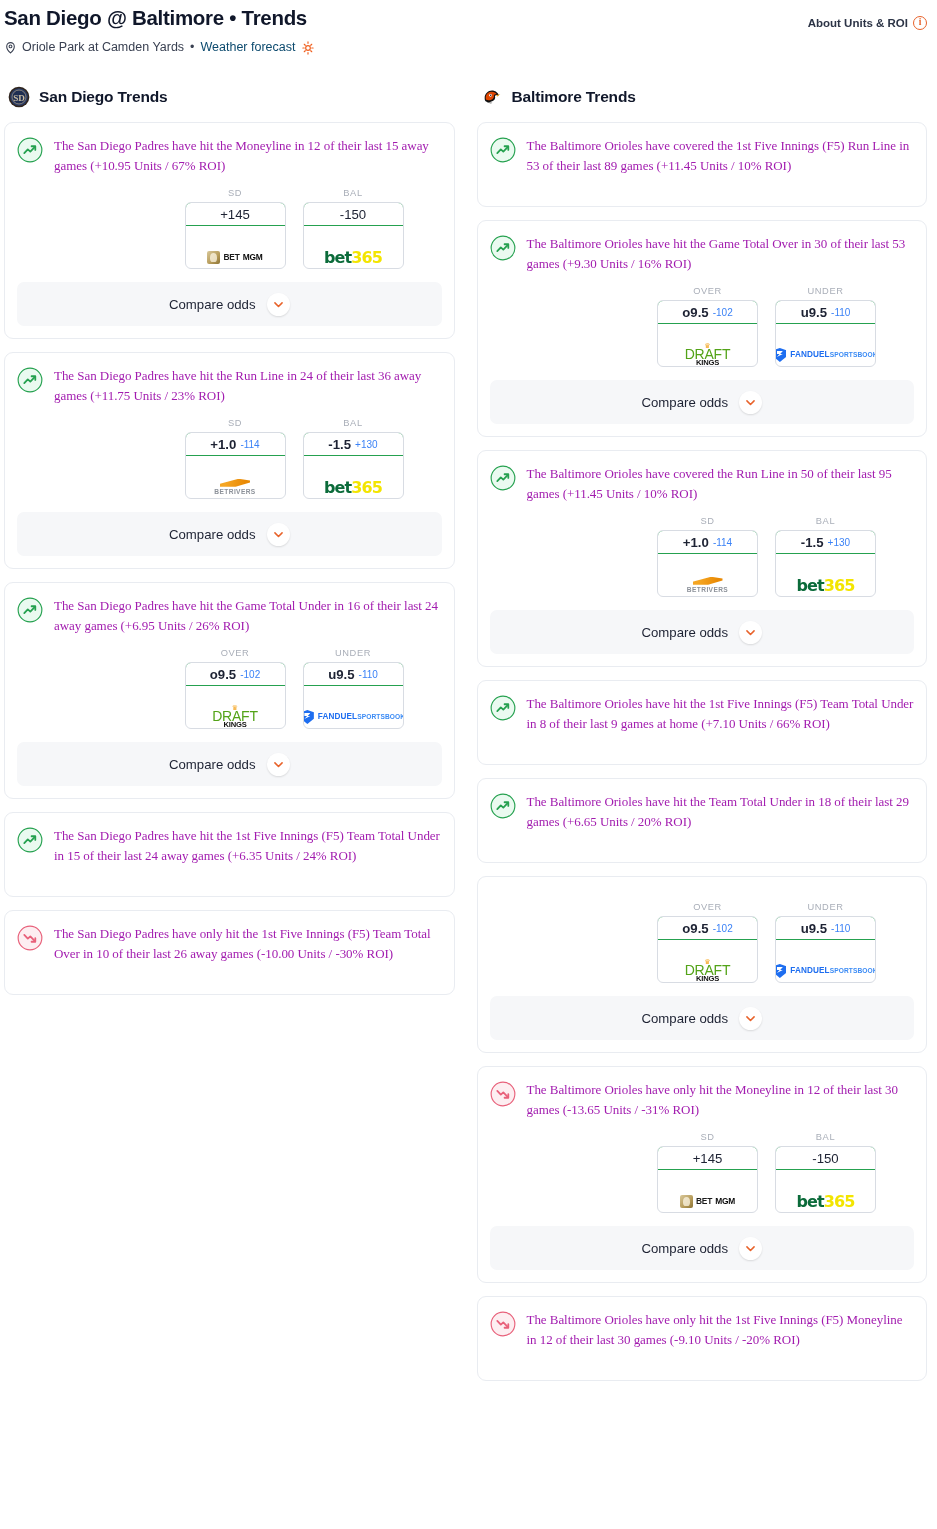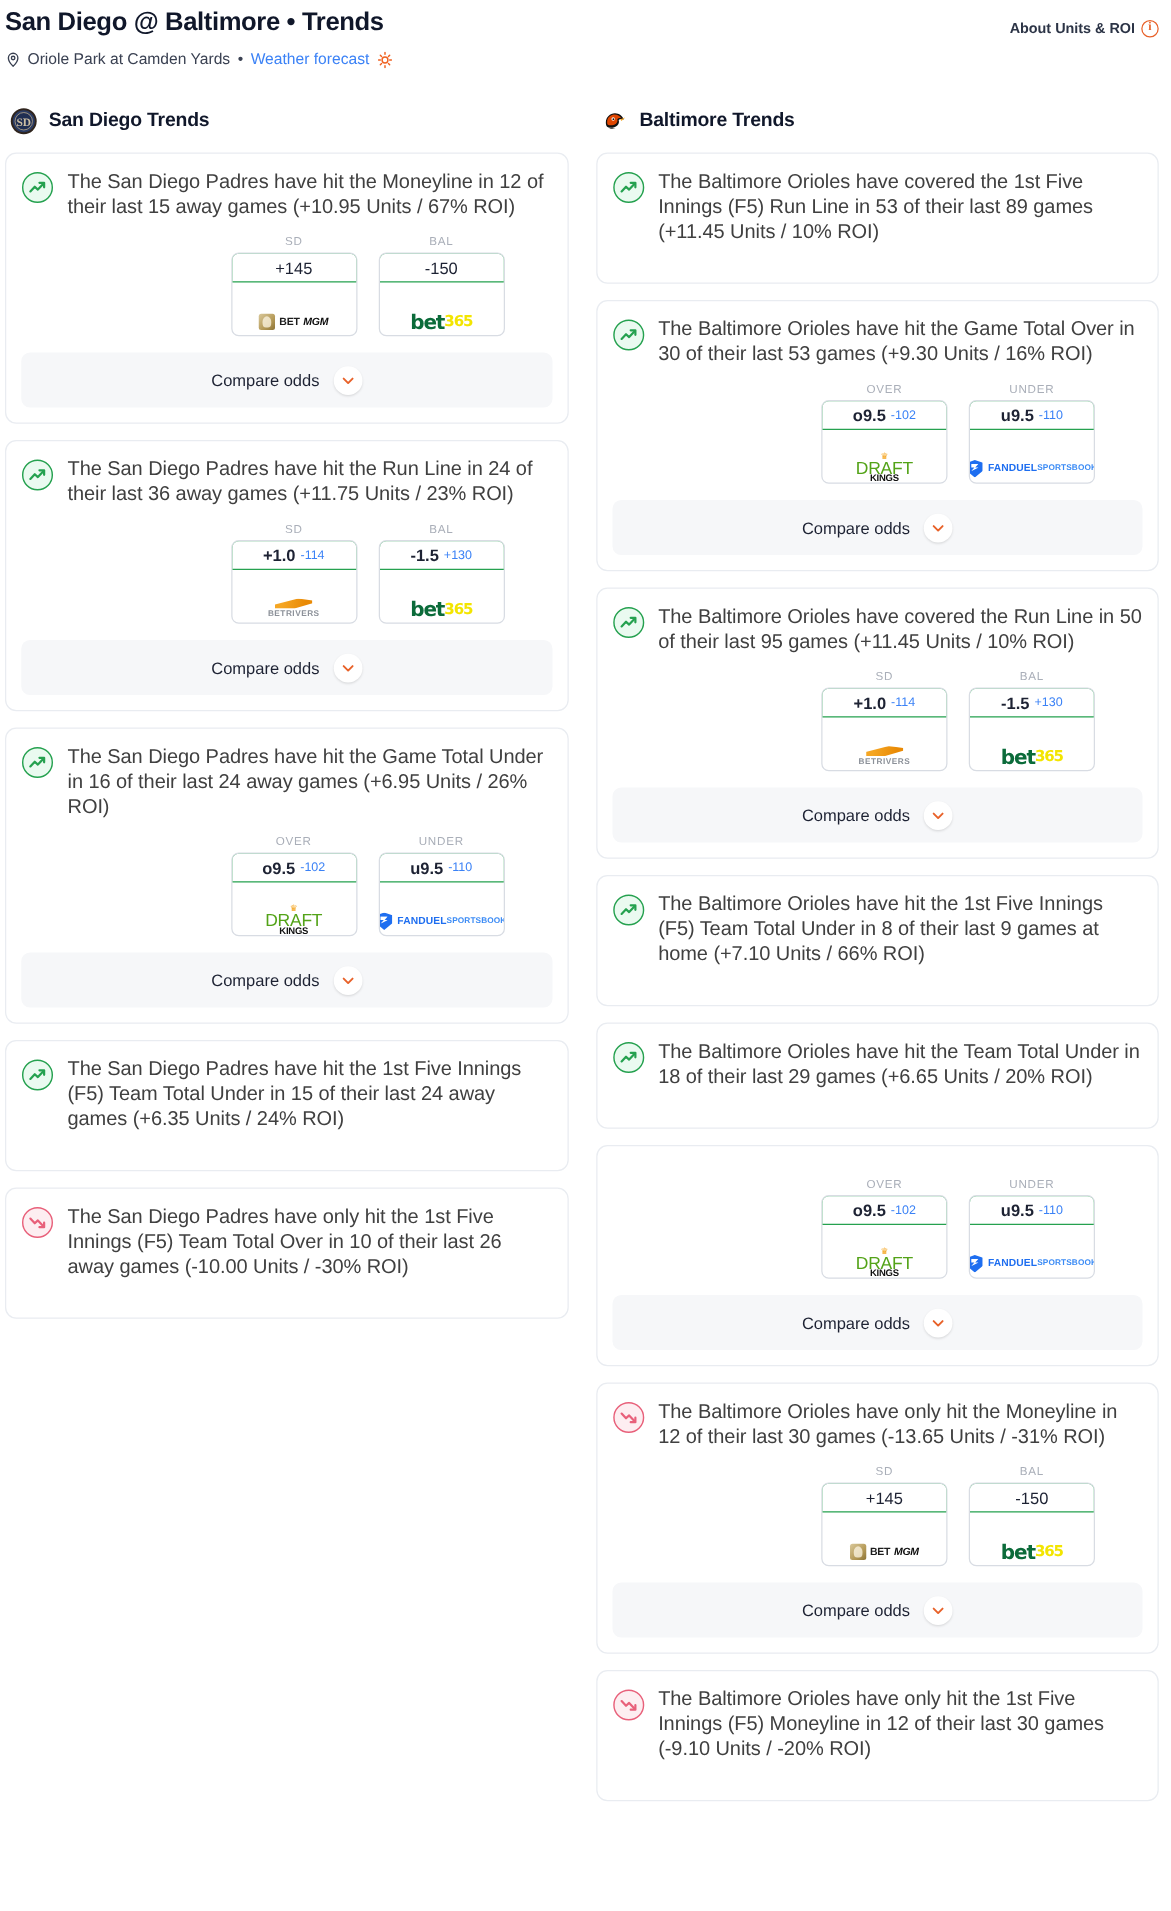--- a/index.html
+++ b/index.html
@@ -33,21 +33,21 @@
     align-items: center;
     gap: 5px;
     margin-top: 10px;
     font-size: 12.5px;
     color: #3a4152;
     line-height: 15px;
   }
   .pin-icon { width: 13px; height: 13px; display: inline-block; flex: 0 0 auto; }
   .venue { white-space: nowrap; }
   .bullet-sep { padding: 0 1px; font-size: 12.5px; }
-  .weather-link { color: #3b82f6; text-decoration: none; white-space: nowrap; }
+  .weather-link { color: #0c4a6e; text-decoration: none; white-space: nowrap; }
   .sun-icon { width: 14px; height: 14px; display: inline-block; margin-left: 1px; }
 
   .about {
     position: absolute;
     top: 16px;
     right: 10px;
     display: flex;
     align-items: center;
     gap: 5px;
     font-size: 11.5px;
@@ -86,24 +86,25 @@
     border-radius: 9px;
     background: #fff;
     margin-bottom: 13px;
     padding: 13px 12px 0 12px;
     overflow: hidden;
   }
   .card.plain { padding-bottom: 30px; }
   .trend-row { display: flex; gap: 11px; align-items: flex-start; }
   .trend-icon { width: 26px; height: 26px; flex: 0 0 auto; margin-top: 1px; }
   .trend-text {
-    font-size: 16px;
+    font-size: 13px;
     line-height: 20px;
-    color: #404040;
+    color: #a21caf;
     letter-spacing: -0.05px;
+    font-family: Liberation Serif, serif;
   }
 
   .odds-area { padding-top: 12px; }
   .odds-grid {
     display: flex;
     justify-content: flex-end;
     gap: 17px;
     padding-right: 38px;
   }
   .odds-col { width: 101px; }
@@ -143,25 +144,25 @@
     width: 13px; height: 13px; border-radius: 2px;
     background: linear-gradient(135deg,#d9c89a,#b59a58 60%,#8d7436);
     position: relative; overflow: hidden;
   }
   .bk-betmgm .lion::after {
     content: ""; position: absolute; left: 3px; top: 2px;
     width: 7px; height: 9px; border-radius: 50% 50% 40% 40%;
     background: #fdf7e6; opacity: .75;
   }
   .bk-betmgm .t1 { font-size: 8.4px; font-weight: 600; color: #1c1c1c; letter-spacing: -0.2px; }
-  .bk-betmgm .t2 { font-size: 8.4px; font-weight: bold; color: #0b0b0b; letter-spacing: -0.2px; font-style: italic; }
+  .bk-betmgm .t2 { font-size: 8.4px; font-weight: bold; color: #0b0b0b; letter-spacing: -0.2px; }
 
   .bk-bet365 { gap: 0; }
   .bk-bet365 .a { font-size: 16px; font-weight: bold; color: #0b6b3a; letter-spacing: -0.9px; font-family: "DejaVu Sans", sans-serif; }
-  .bk-bet365 .b { font-size: 12px; font-weight: bold; color: #f3e500; letter-spacing: -0.9px; font-family: "DejaVu Sans", sans-serif; }
+  .bk-bet365 .b { font-size: 16px; font-weight: bold; color: #f3e500; letter-spacing: -0.9px; font-family: "DejaVu Sans", sans-serif; }
 
   .bk-dk { flex-direction: column; gap: 0; line-height: 1; }
   .bk-dk .crown { font-size: 7px; color: #f5a623; line-height: 6px; }
   .bk-dk .d1 { font-size: 14px; font-weight: normal; color: #53a318; letter-spacing: -0.2px; margin-top: -2px; text-align: right; }
   .bk-dk .d2 { font-size: 7.6px; font-weight: bold; color: #111; letter-spacing: -0.2px; margin-top: -2px; }
 
   .bk-fd { gap: 4px; }
   .bk-fd .shield {
     width: 13px; height: 14px; background: #1e6ef0;
     clip-path: polygon(50% 0, 100% 16%, 100% 62%, 50% 100%, 0 62%, 0 16%);

